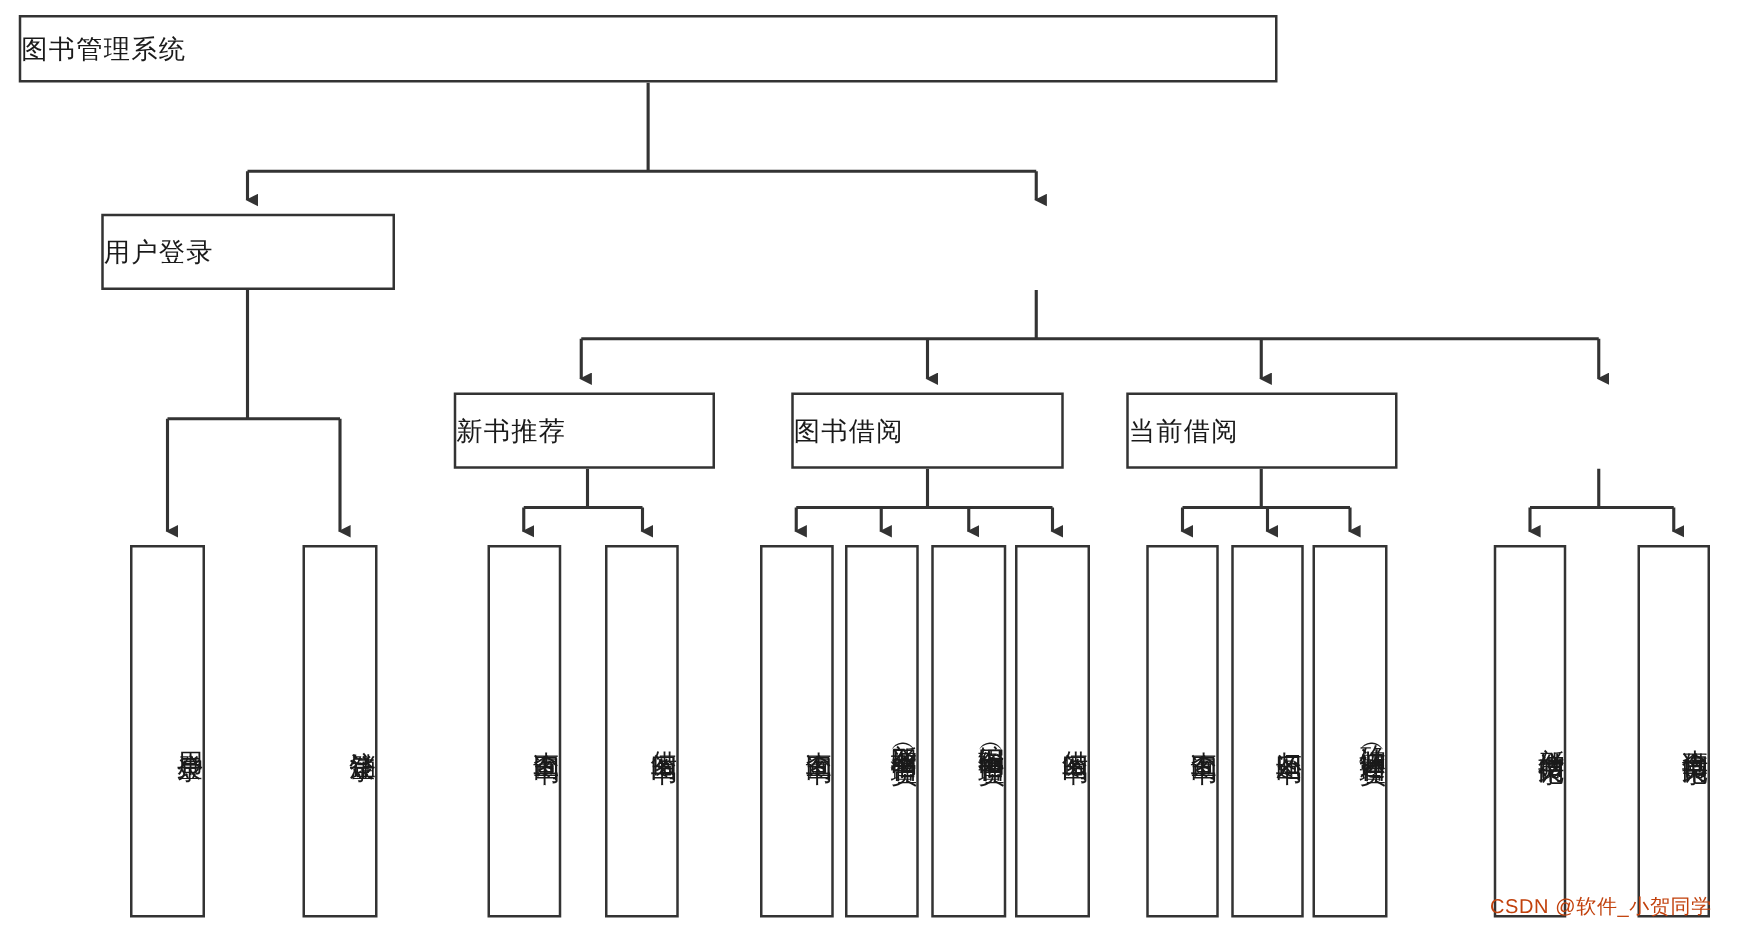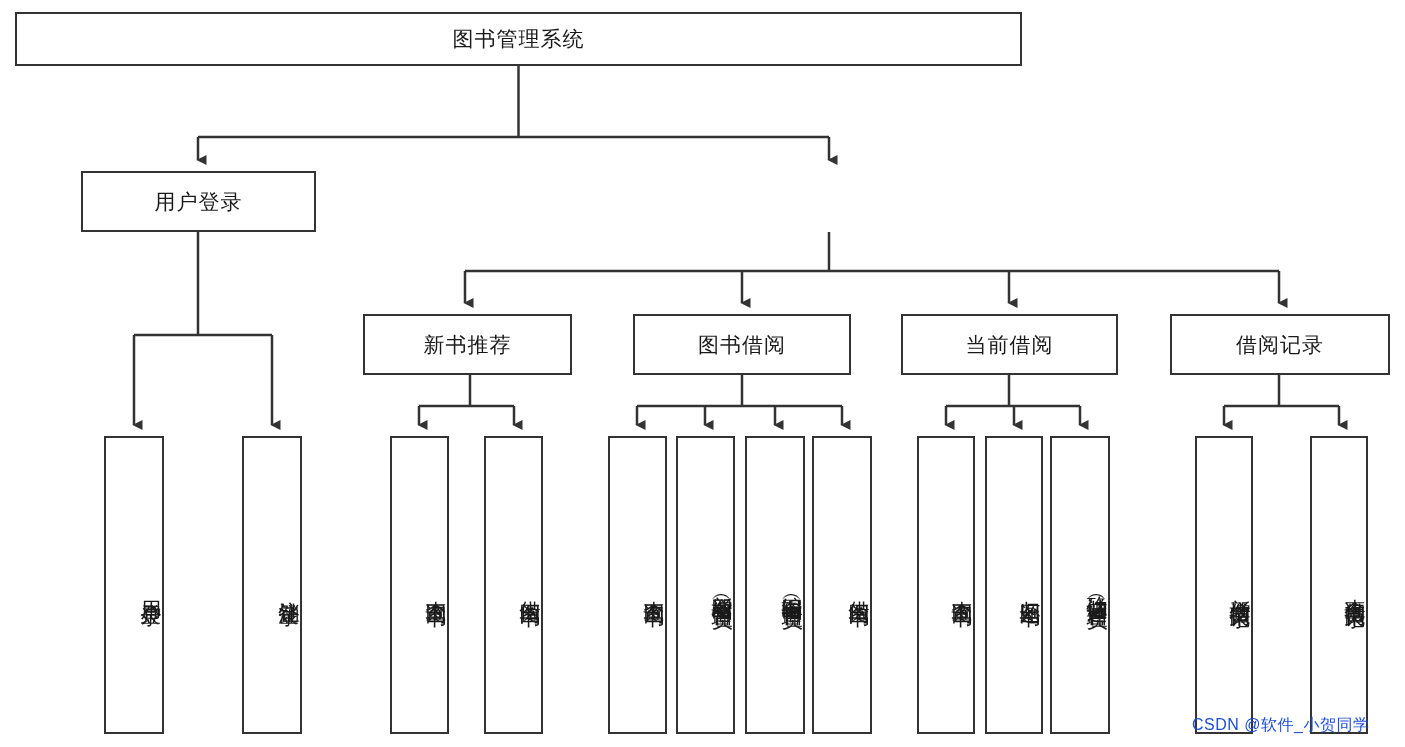--- a/index.html
+++ b/index.html
@@ -25,21 +25,21 @@
     height: 747px;
     pointer-events: none;
   }
   .node {
     position: absolute;
     box-sizing: border-box;
     background: #ffffff;
     border: 2px solid #333333;
     display: flex;
     align-items: center;
-    justify-content: center;
+    justify-content: flex-start;
     color: #1a1a1a;
     text-align: center;
   }
   .node.h {
     font-size: 21px;
     letter-spacing: 1px;
   }
   .node.v {
     font-size: 21px;
     writing-mode: vertical-rl;
@@ -51,21 +51,21 @@
     line-height: 1;
   }
   .node.v .label {
     writing-mode: vertical-rl;
     text-orientation: upright;
     display: block;
   }
   .watermark {
     position: absolute;
     font-size: 16px;
-    color: #1d4ed8;
+    color: #c2410c;
     letter-spacing: 0.5px;
     white-space: nowrap;
   }
 </style>
 </head>
 <body>
 
 <div id="canvas">
 
   <svg class="edges" viewBox="0 0 1405 747">
@@ -127,23 +127,20 @@
 
   <div class="node h" style="left:363px; top:314px; width:209px; height:61px;">
     <span class="label">新书推荐</span>
   </div>
   <div class="node h" style="left:633px; top:314px; width:218px; height:61px;">
     <span class="label">图书借阅</span>
   </div>
   <div class="node h" style="left:901px; top:314px; width:217px; height:61px;">
     <span class="label">当前借阅</span>
   </div>
-  <div class="node h" style="left:1170px; top:314px; width:220px; height:61px;">
-    <span class="label">借阅记录</span>
-  </div>
 
   <div class="node v" style="left:104px; top:436px; width:60px; height:298px;">
     <span class="label">用户登录</span>
   </div>
   <div class="node v" style="left:242px; top:436px; width:60px; height:298px;">
     <span class="label">注销登录</span>
   </div>
   <div class="node v" style="left:390px; top:436px; width:59px; height:298px;">
     <span class="label">查询图书</span>
   </div>

